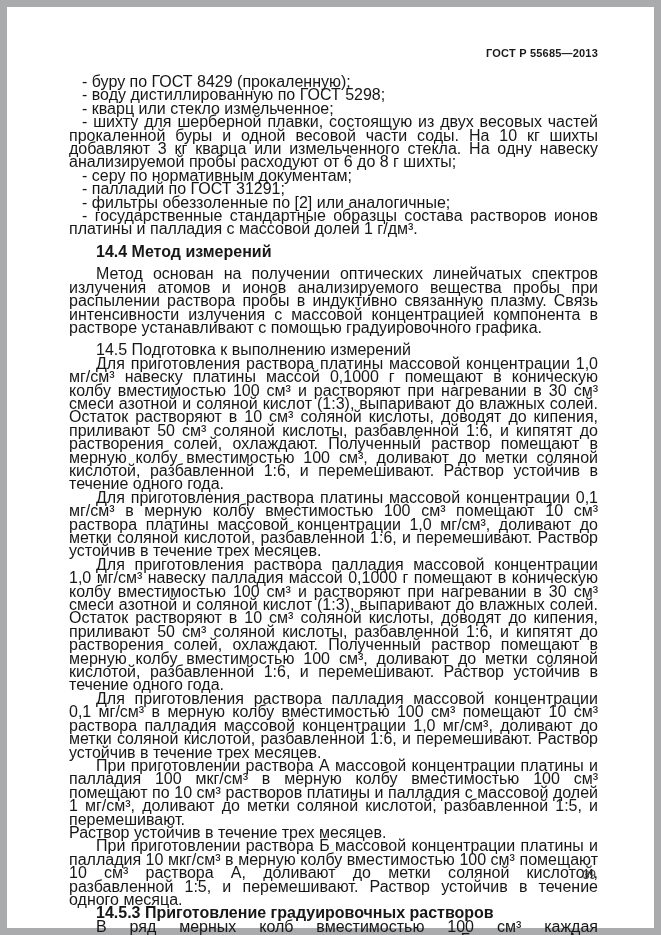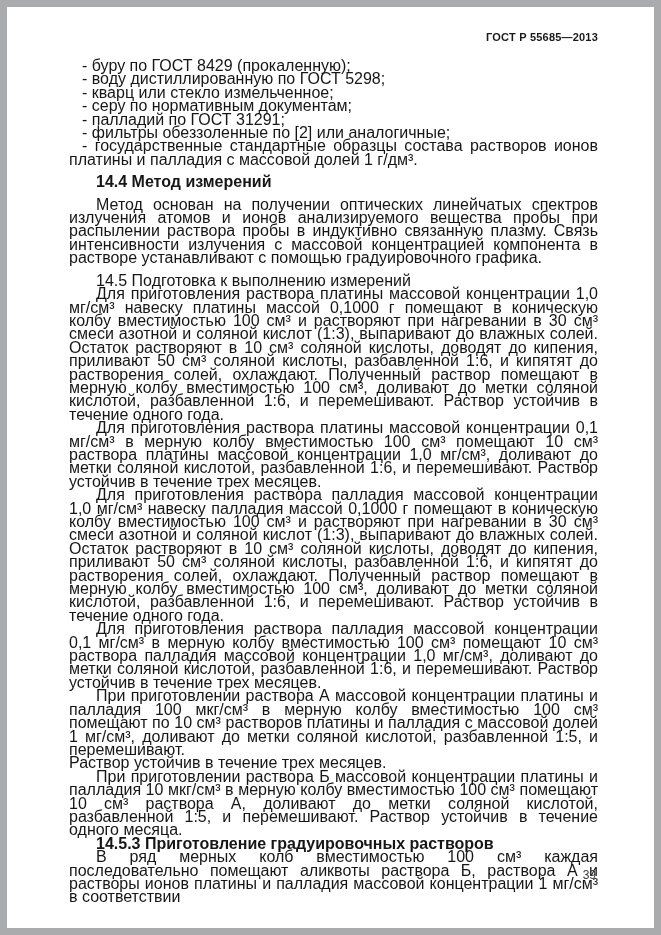--- a/index.html
+++ b/index.html
@@ -9,21 +9,21 @@
     background: #a9abad;
     font-family: "Liberation Sans", sans-serif;
     position: relative;
     overflow: hidden;
   }
   .page {
     position: absolute;
     left: 7px; top: 7px;
     width: 647px; height: 921px;
     background: #ffffff;
-    padding: 16px 56px 0 62px;
+    padding: 32px 56px 0 62px;
   }
   .header {
     text-align: right;
     font-size: 11px;
     font-weight: bold;
     color: #1a1a1a;
     margin: 8px 0 16px 0;
     letter-spacing: 0.2px;
   }
   .content {
@@ -47,20 +47,21 @@
 </style>
 </head>
 <body>
 
 <div class="page">
   <div class="header">ГОСТ Р 55685—2013</div>
   <div class="content">
       <p class="blk li">- буру по ГОСТ 8429 (прокаленную);</p>
       <p class="blk li">- воду дистиллированную по ГОСТ 5298;</p>
       <p class="blk li">- кварц или стекло измельченное;</p>
+      <p class="blk li">- шихту для шерберной плавки, состоящую из двух весовых частей прокаленной буры и одной весовой части соды. На 10 кг шихты добавляют 3 кг кварца или измельченного стекла. На одну навеску анализируемой пробы расходуют от 6 до 8 г шихты;</p>
       <p class="blk li">- серу по нормативным документам;</p>
       <p class="blk li">- палладий по ГОСТ 31291;</p>
       <p class="blk li">- фильтры обеззоленные по [2] или аналогичные;</p>
       <p class="blk li">- государственные стандартные образцы состава растворов ионов платины и палладия с массовой долей 1 г/дм³.</p>
       <p class="blk hA">14.4 Метод измерений</p>
       <p class="blk p">Метод основан на получении оптических линейчатых спектров излучения атомов и ионов анализируемого вещества пробы при распылении раствора пробы в индуктивно связанную плазму. Связь интенсивности излучения с массовой концентрацией компонента в растворе устанавливают с помощью градуировочного графика.</p>
       <p class="blk hB">14.5 Подготовка к выполнению измерений</p>
       <p class="blk p">Для приготовления раствора платины массовой концентрации 1,0 мг/см³ навеску платины массой 0,1000 г помещают в коническую колбу вместимостью 100 см³ и растворяют при нагревании в 30 см³ смеси азотной и соляной кислот (1:3), выпаривают до влажных солей. Остаток растворяют в 10 см³ соляной кислоты, доводят до кипения, приливают 50 см³ соляной кислоты, разбавленной 1:6, и кипятят до растворения солей, охлаждают. Полученный раствор помещают в мерную колбу вместимостью 100 см³, доливают до метки соляной кислотой, разбавленной 1:6, и перемешивают. Раствор устойчив в течение одного года.</p>
       <p class="blk p">Для приготовления раствора платины массовой концентрации 0,1 мг/см³ в мерную колбу вместимостью 100 см³ помещают 10 см³ раствора платины массовой концентрации 1,0 мг/см³, доливают до метки соляной кислотой, разбавленной 1:6, и перемешивают. Раствор устойчив в течение трех месяцев.</p>
       <p class="blk p">Для приготовления раствора палладия массовой концентрации 1,0 мг/см³ навеску палладия массой 0,1000 г помещают в коническую колбу вместимостью 100 см³ и растворяют при нагревании в 30 см³ смеси азотной и соляной кислот (1:3), выпаривают до влажных солей. Остаток растворяют в 10 см³ соляной кислоты, доводят до кипения, приливают 50 см³ соляной кислоты, разбавленной 1:6, и кипятят до растворения солей, охлаждают. Полученный раствор помещают в мерную колбу вместимостью 100 см³, доливают до метки соляной кислотой, разбавленной 1:6, и перемешивают. Раствор устойчив в течение одного года.</p>

